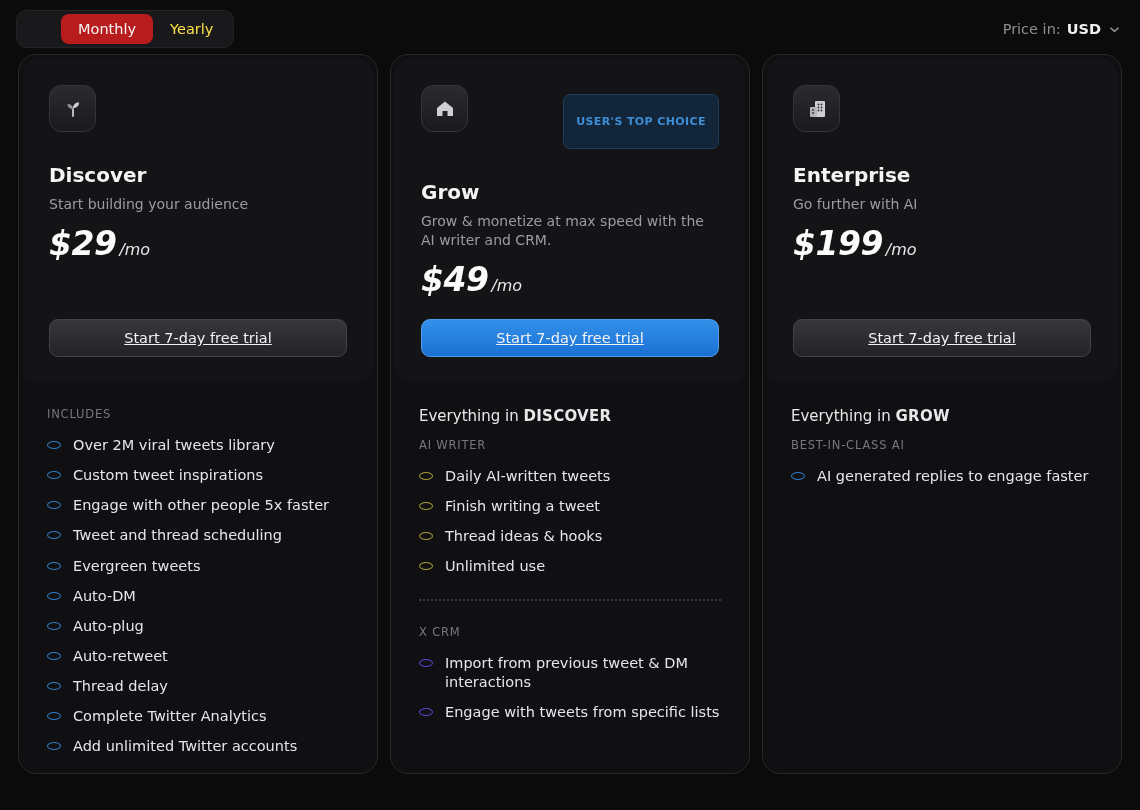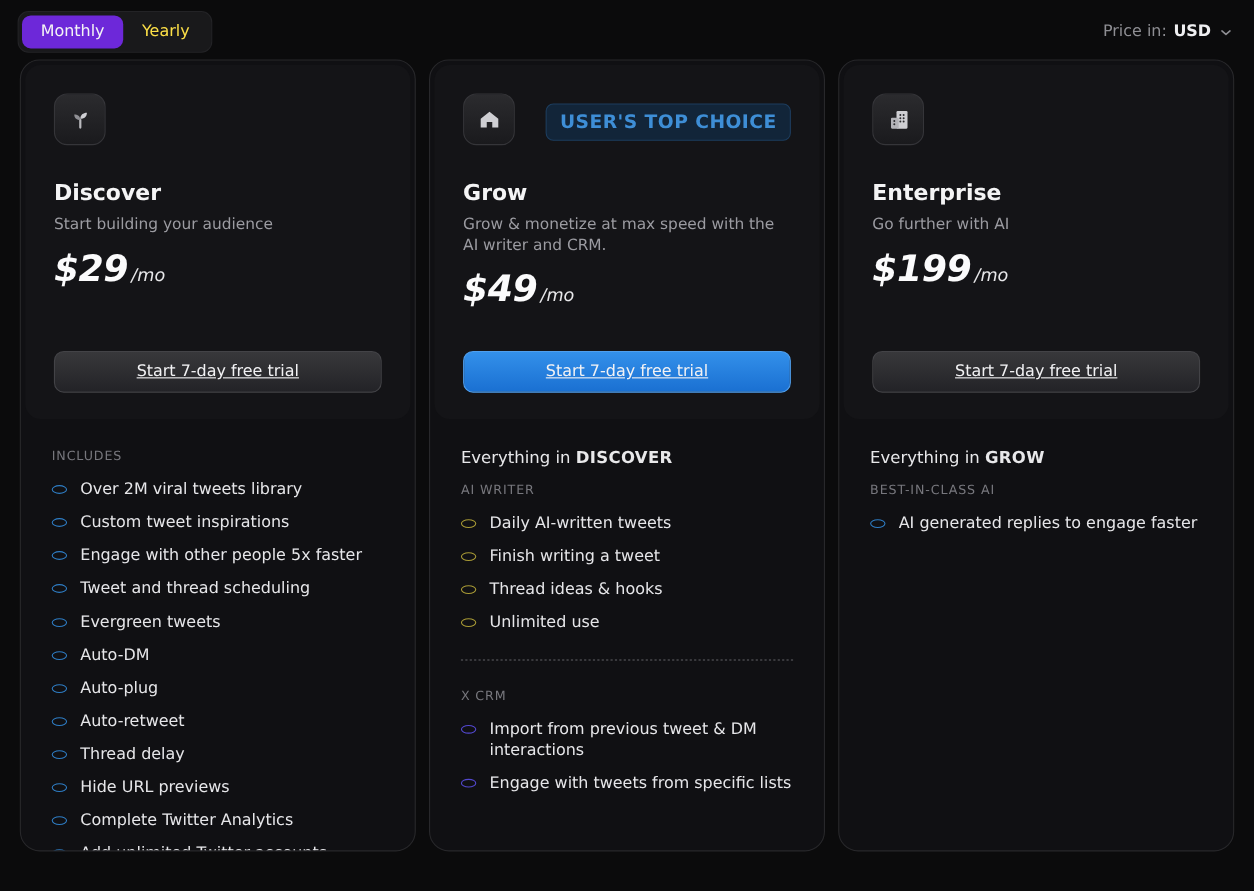--- a/index.html
+++ b/index.html
@@ -18,21 +18,21 @@
   }
   .toggle-group {
     display:flex; background:#19191b; border:1px solid #232326;
     border-radius:10px; padding:3px; align-items:stretch;
   }
   .toggle-btn {
     border:none; background:transparent; color:#fde047;
     font-family:inherit; font-size:14.5px; padding:7px 17px;
     border-radius:8px; cursor:pointer;
   }
-  .toggle-btn.active { background:#6d28d9; color:#f4f4f5; }
+  .toggle-btn.active { background:#b91c1c; color:#f4f4f5;margin-left:41px; }
   .currency { display:flex; align-items:center; gap:6px; font-size:14.5px; }
   .currency .lbl { color:#8e8e93; }
   .currency .val { color:#f0f0f2; font-weight:700; }
   .chev { display:inline-flex; margin-left:2px; }
 
   
   .cards { display:flex; gap:12px; padding:0 18px; height:720px; }
   .card {
     flex:1; background:#101013; border:1px solid #28282b;
     border-radius:18px; display:flex; flex-direction:column; overflow:hidden;
@@ -46,22 +46,22 @@
   .head-row { display:flex; justify-content:space-between; align-items:flex-start; }
   .plan-icon-box {
     width:47px; height:47px; border-radius:12px;
     background:linear-gradient(180deg,#2b2b2e,#1a1a1d);
     border:1px solid #353539;
     display:flex; align-items:center; justify-content:center;
   }
   .badge {
     margin-top:9px;
     background:#122539; border:1px solid #1d3d5e; color:#3e8ed6;
-    font-size:17px; font-weight:600; letter-spacing:.4px;
-    padding:6px 12px; border-radius:7px;
+    font-size:11px; font-weight:600; letter-spacing:.4px;
+    padding:20px 12px; border-radius:7px;
   }
   .plan-name { margin-top:31px; font-size:20px; font-weight:700; color:#f4f4f5; }
   .plan-desc { margin-top:8px; font-size:14px; color:#9b9ba1; line-height:1.35; max-width:310px; }
   .price-line { margin-top:10px; display:flex; align-items:baseline; gap:3px;font-style:italic; }
   .price { font-size:33px; font-weight:700; color:#fbfbfc; letter-spacing:-.5px; }
   .period { font-size:16px; font-weight:500; color:#e8e8ea; }
   .cta {
     margin-top:auto; width:100%; height:38px; border-radius:9px;
     font-family:inherit; font-size:14.5px; color:#f2f2f4; cursor:pointer;text-decoration:underline;
   }
@@ -170,24 +170,20 @@
             <span class="oval blue"></span>
             <span>Auto-plug</span>
           </li>
         <li class="feat-item">
             <span class="oval blue"></span>
             <span>Auto-retweet</span>
           </li>
         <li class="feat-item">
             <span class="oval blue"></span>
             <span>Thread delay</span>
-          </li>
-        <li class="feat-item">
-            <span class="oval blue"></span>
-            <span>Hide URL previews</span>
           </li>
         <li class="feat-item">
             <span class="oval blue"></span>
             <span>Complete Twitter Analytics</span>
           </li>
         <li class="feat-item">
             <span class="oval blue"></span>
             <span>Add unlimited Twitter accounts</span>
           </li>
       </ul>

